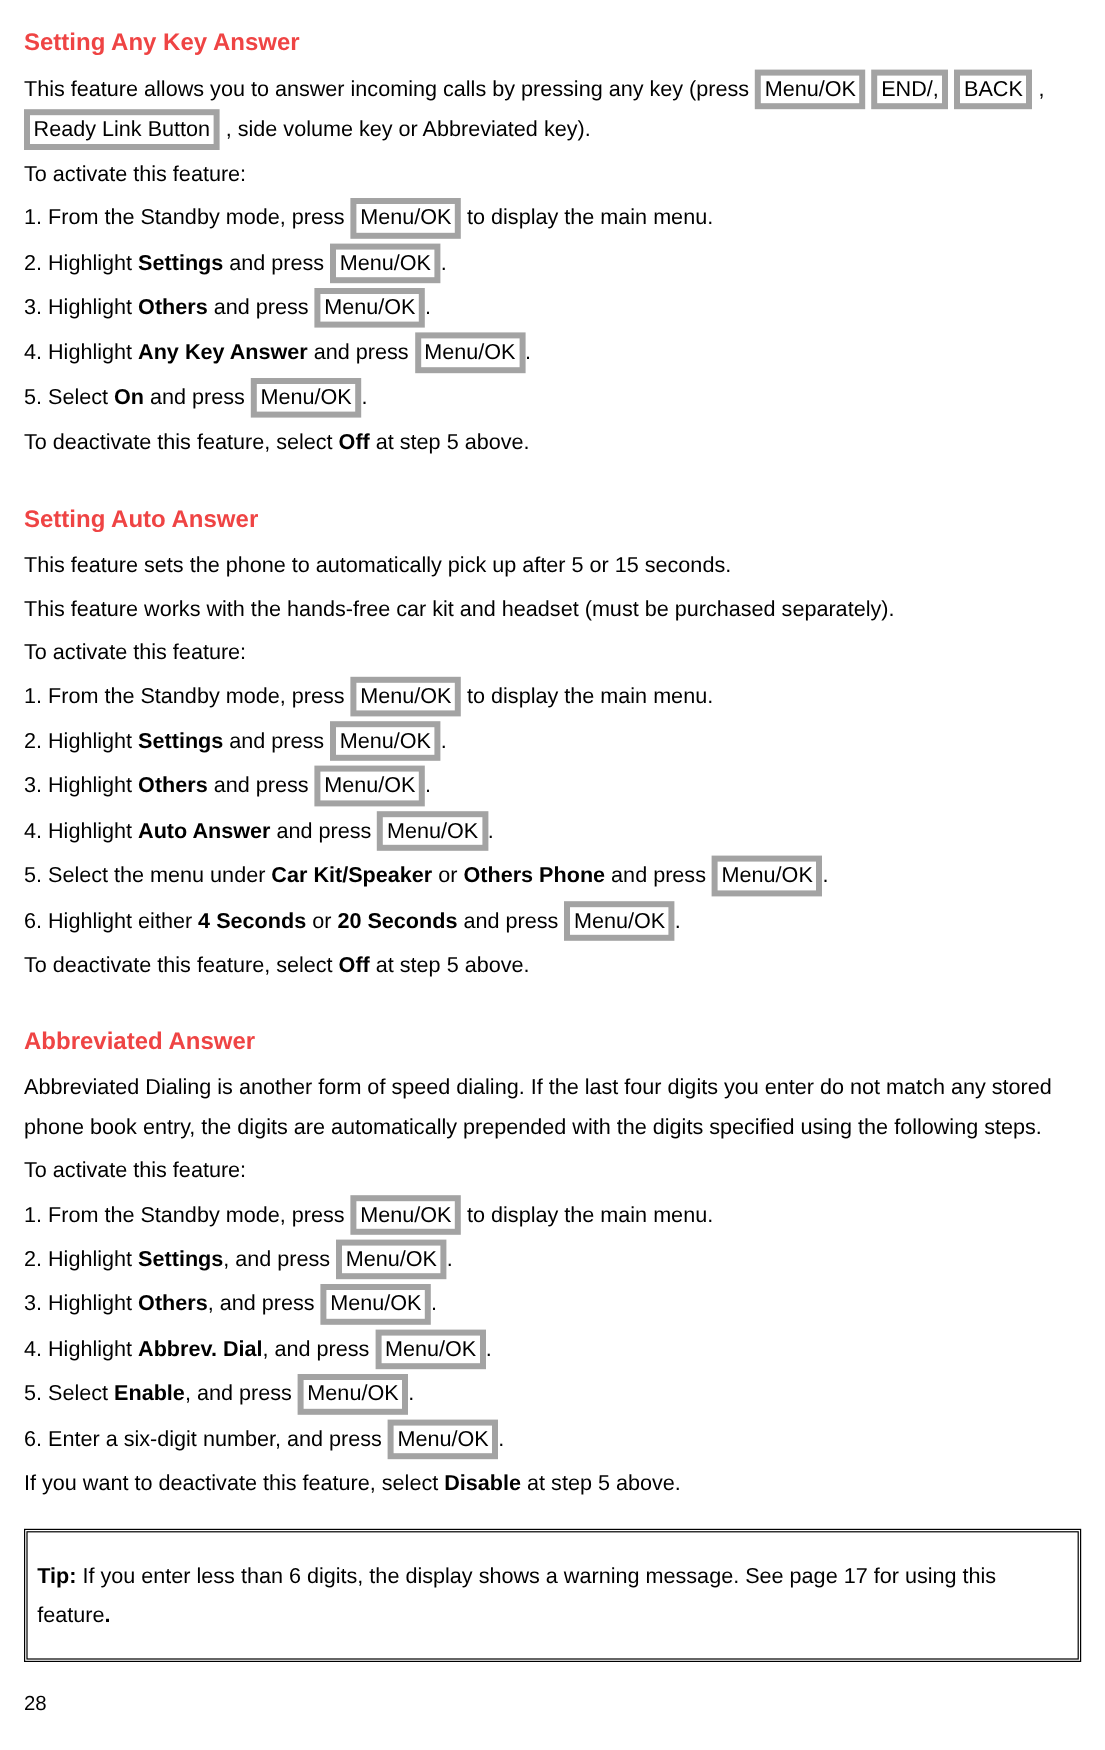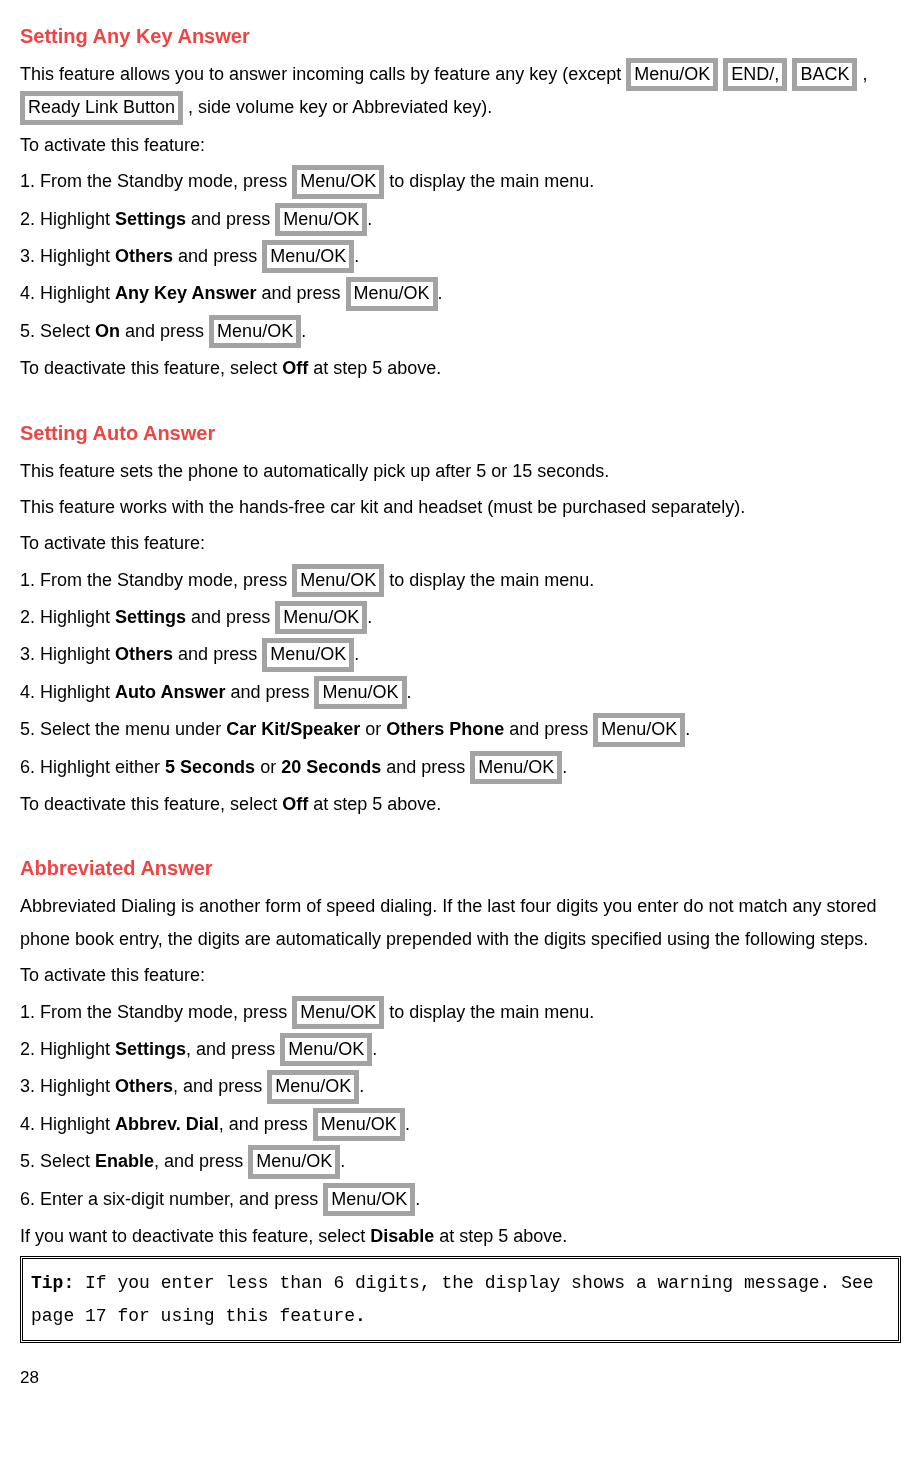--- a/index.html
+++ b/index.html
@@ -26,40 +26,39 @@
       line-height: 1.3;
     }
     .bold {
       font-weight: bold;
     }
     p {
       margin: 4px 0;
     }
     .tip-box {
       border: 3px double #000;
-      padding: 8px 8px;
-      margin-top: 4px;
-      font-family: Liberation Mono, monospace;
+      padding: 20px 8px;
+      margin-top: 22px;
     }
     .page-number {
       text-align: left;
       margin-top: 20px;
       font-size: 17px;
     }
     .spacer {
       height: 18px;
     }
   </style>
 </head>
 <body>
 
 <h2 class="section-heading">Setting Any Key Answer</h2>
 
 <p>
-  <span>This feature allows you to answer incoming calls by feature any key (except </span><span class="key">Menu/OK</span>
+  <span>This feature allows you to answer incoming calls by pressing any key (press </span><span class="key">Menu/OK</span>
   <span class="key">END/,</span>
   <span class="key">BACK</span><span> ,</span><span class="key">Ready Link Button</span><span> , side volume key or Abbreviated key).</span>
 </p>
 
 <p>To activate this feature:</p>
 
 <p>
   <span>1. From the Standby mode, press </span><span class="key">Menu/OK</span><span> to display the main menu.</span>
 </p>
 
@@ -105,21 +104,21 @@
 
 <p>
   <span>4. Highlight </span><span class="bold">Auto Answer</span><span> and press </span><span class="key">Menu/OK</span><span>.</span>
 </p>
 
 <p>
   <span>5. Select the menu under </span><span class="bold">Car Kit/Speaker</span><span> or </span><span class="bold">Others Phone</span><span> and press </span><span class="key">Menu/OK</span><span>.</span>
 </p>
 
 <p>
-  <span>6. Highlight either </span><span class="bold">5 Seconds</span><span> or </span><span class="bold">20 Seconds</span><span> and press </span><span class="key">Menu/OK</span><span>.</span>
+  <span>6. Highlight either </span><span class="bold">4 Seconds</span><span> or </span><span class="bold">20 Seconds</span><span> and press </span><span class="key">Menu/OK</span><span>.</span>
 </p>
 
 <p>
   <span>To deactivate this feature, select </span><span class="bold">Off</span><span> at step 5 above.</span>
 </p>
 
 <div class="spacer"></div>
 
 <h2 class="section-heading">Abbreviated Answer</h2>
 

